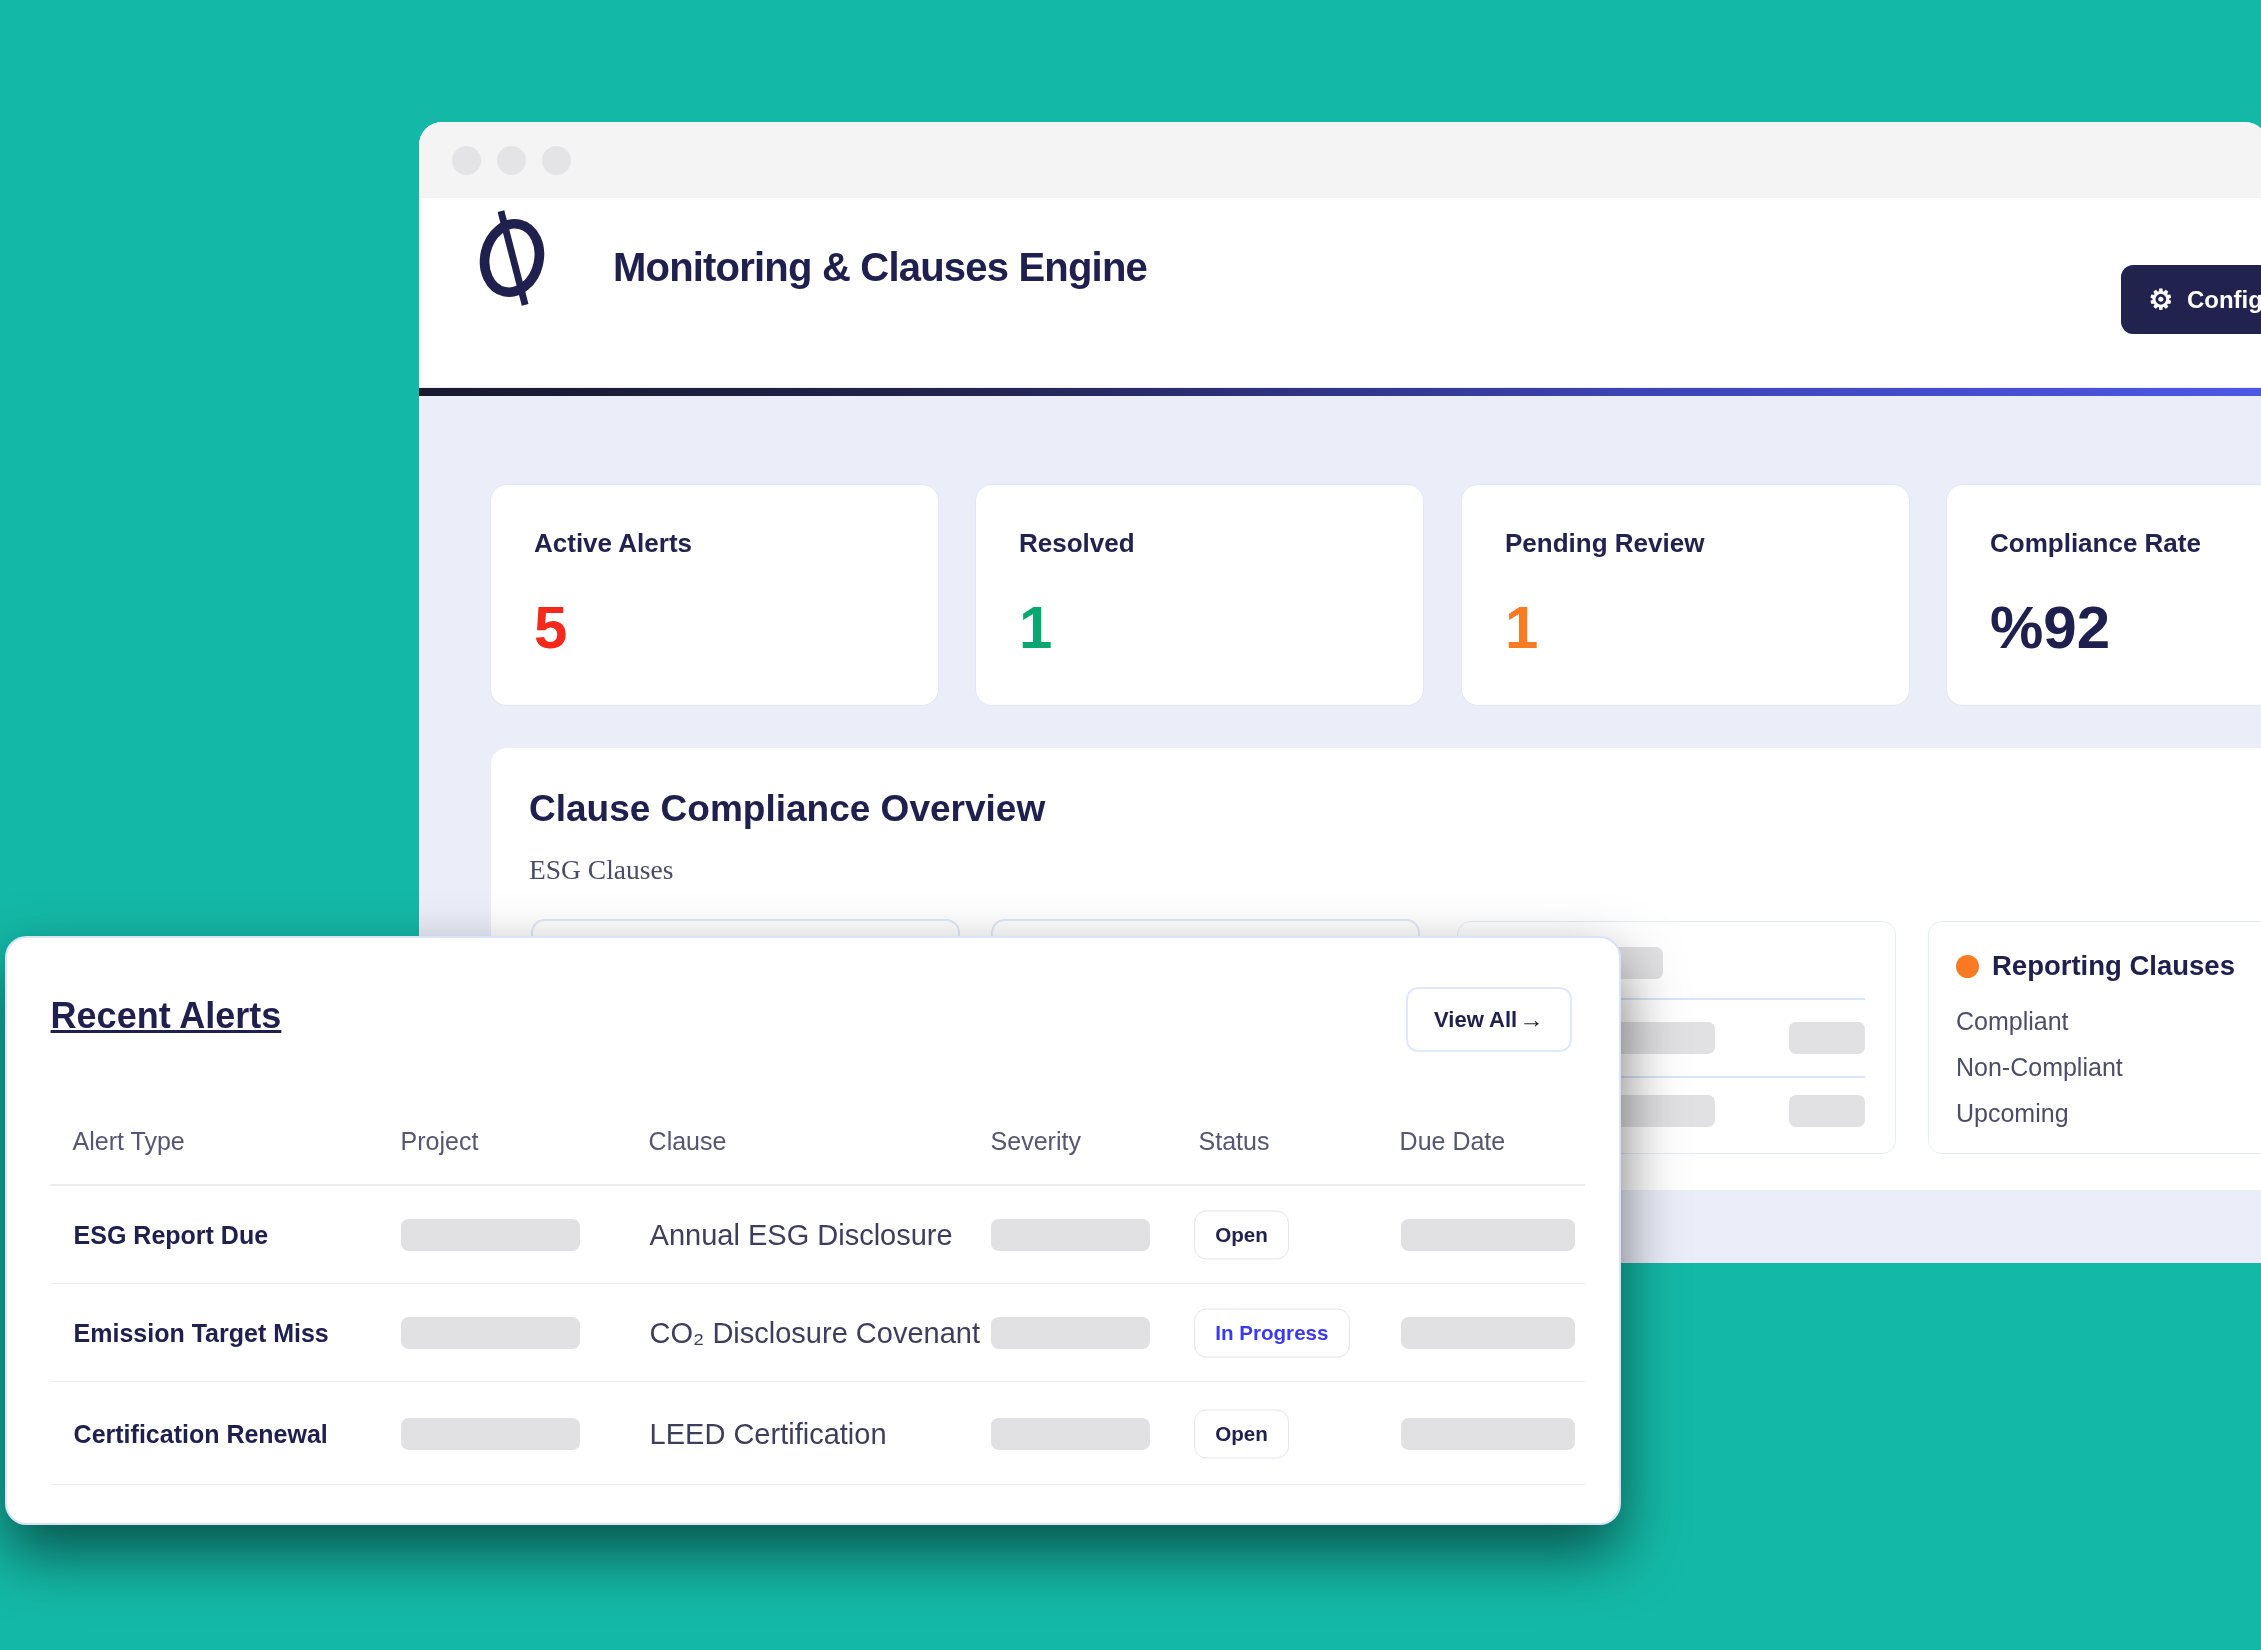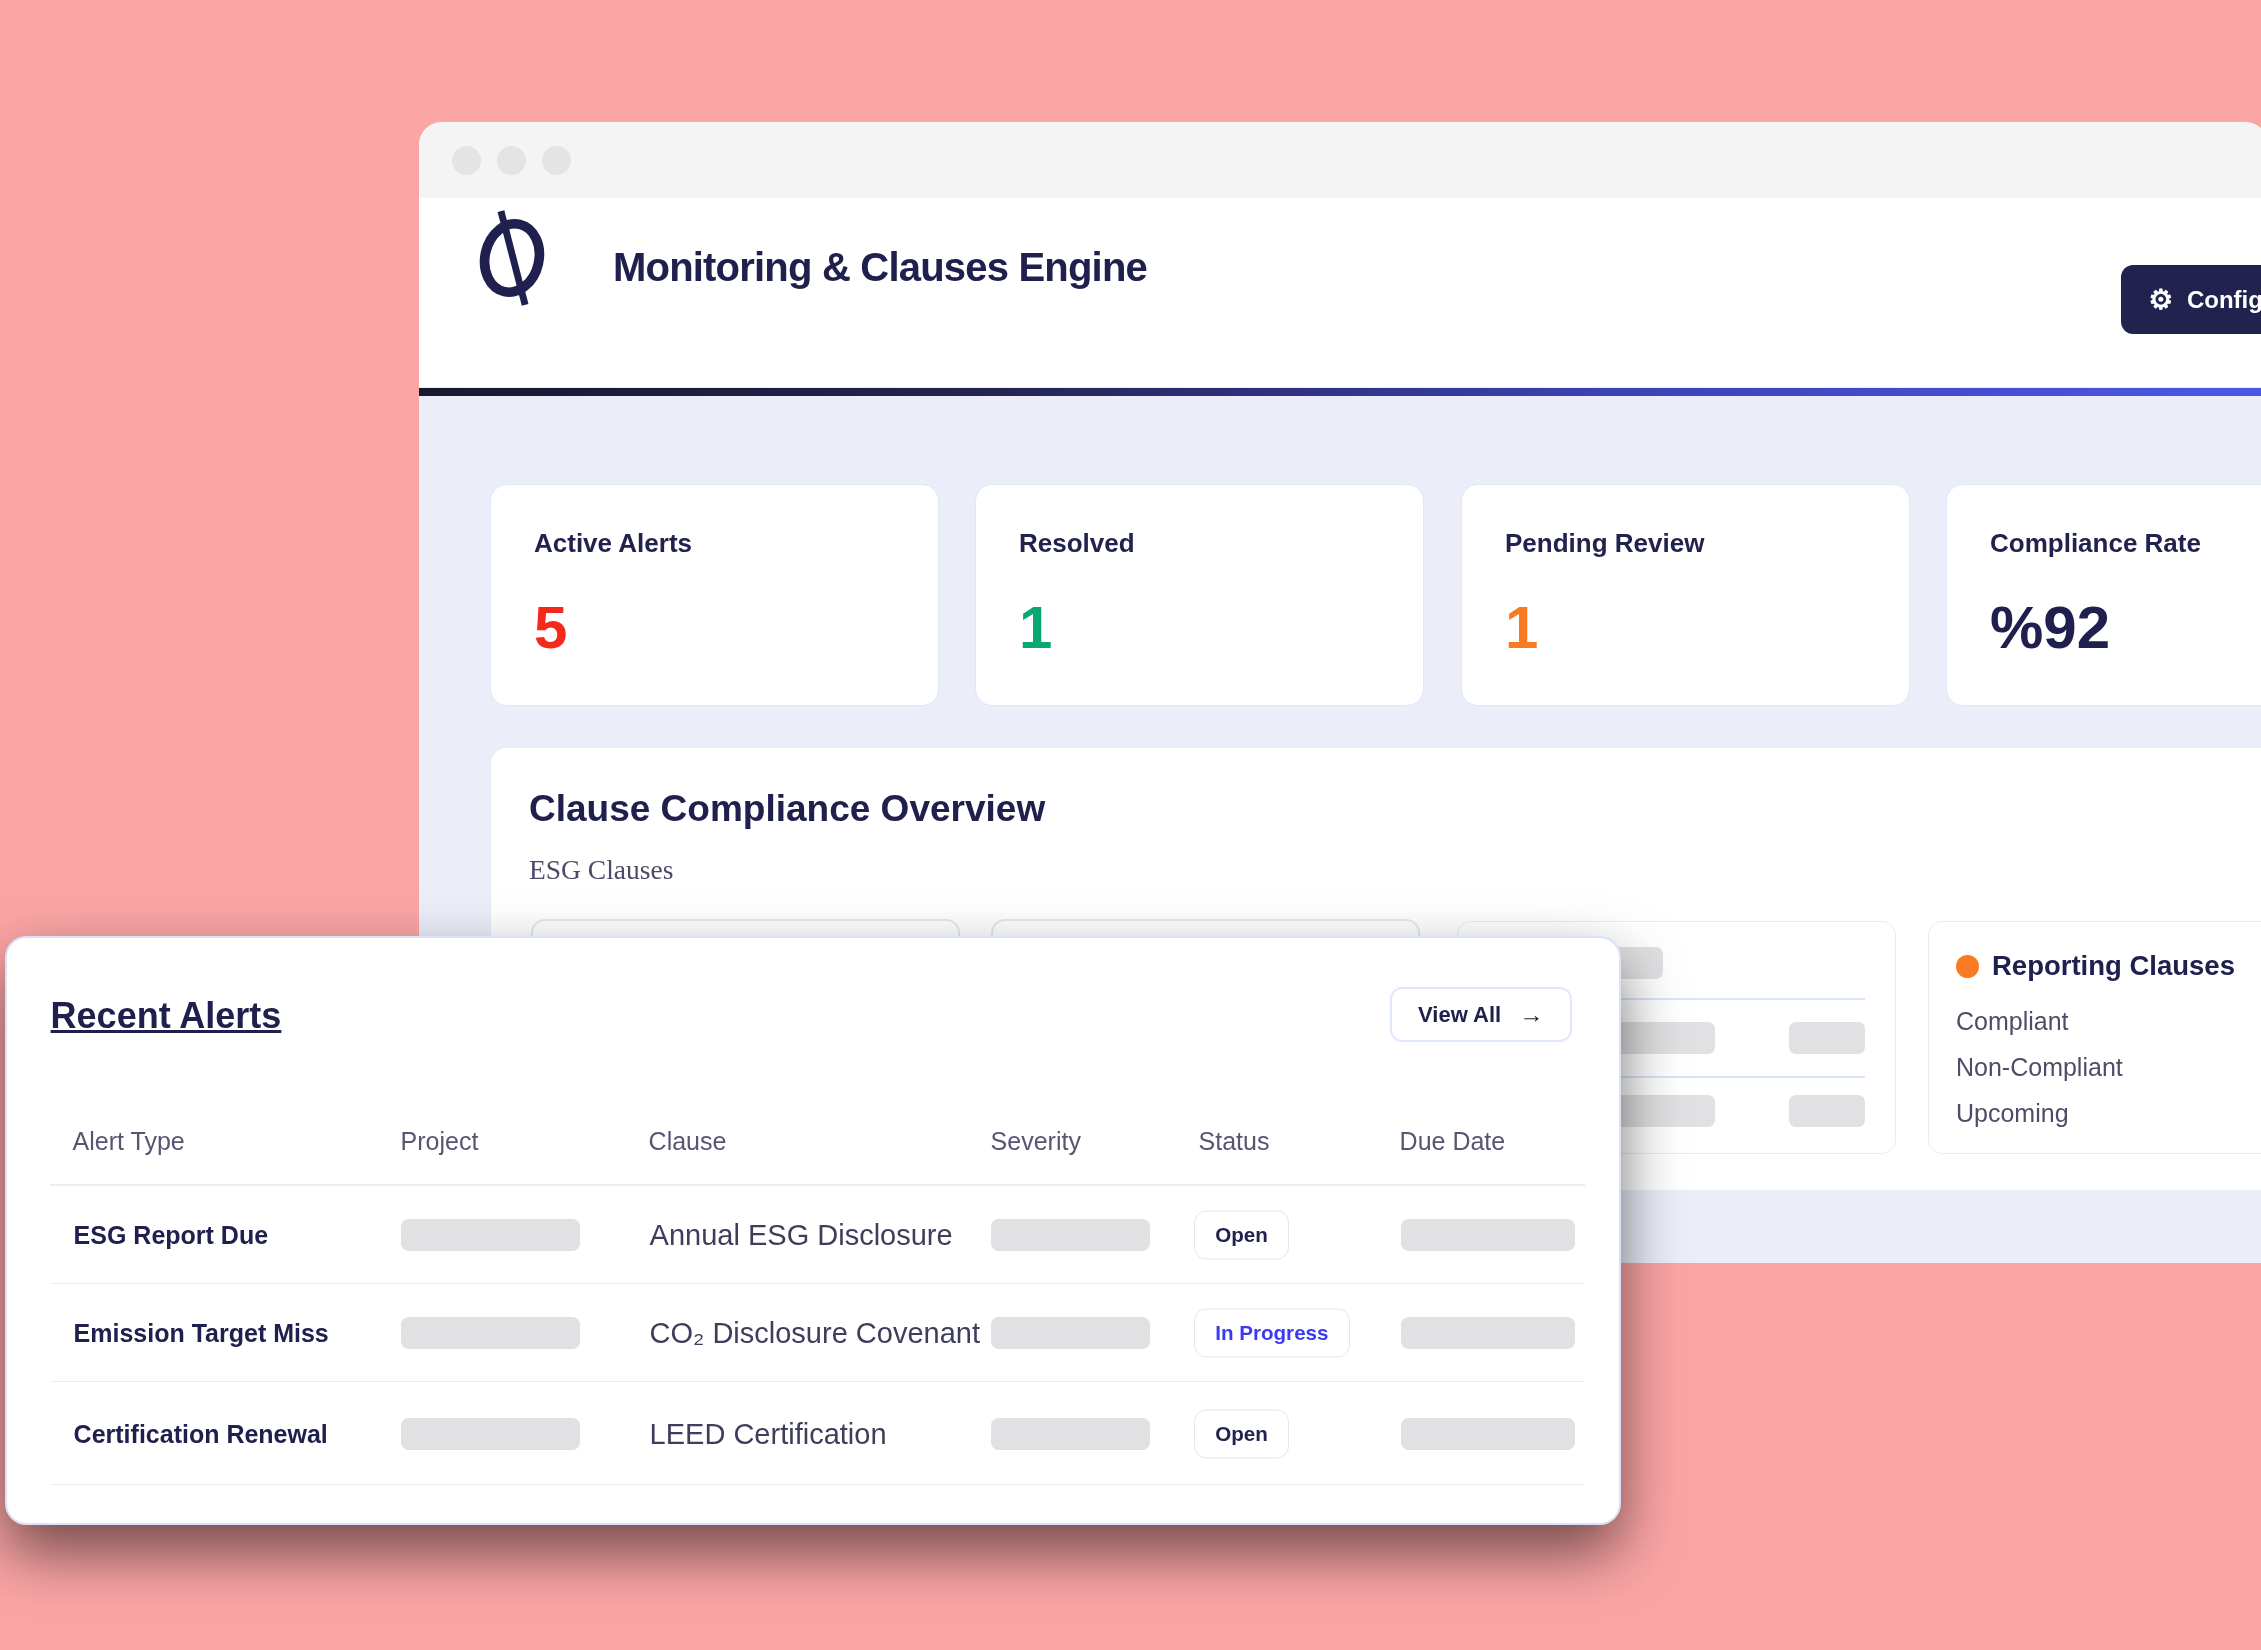--- a/index.html
+++ b/index.html
@@ -1,16 +1,16 @@
 <!DOCTYPE html>
 <html style="font-size:12.2px"><head>
 <meta charset="utf-8">
 <style>
   html,body{margin:0;padding:0;background:#000;}
-  .page{position:relative;width:2261px;height:1650px;background:#fca5a5;overflow:hidden;
+  .page{position:relative;width:2261px;height:1650px;background:#14b8a6;overflow:hidden;
         font-family:"Liberation Sans", sans-serif;}
 
   
   .window{position:absolute;left:419px;top:122px;width:1849px;height:1141px;
           background:#ebeef9;border-radius:23px 23px 0 0;overflow:hidden;}
   .titlebar{position:absolute;left:0;top:0;width:100%;height:76px;background:#f4f4f5;}
   .dot{position:absolute;top:24px;width:29px;height:29px;border-radius:50%;background:#e4e4e6;}
   .dot.d1{left:33px}.dot.d2{left:78px}.dot.d3{left:123px}
 
   .appheader{position:absolute;left:0;top:76px;width:100%;height:189px;background:#ffffff;}
@@ -58,21 +58,21 @@
   .legend-dot{position:absolute;left:1956px;top:955px;width:23px;height:23px;border-radius:50%;z-index:6;}
   .legend-title{position:absolute;left:1992px;top:950px;font-size:27.5px;font-weight:700;color:#20204e;z-index:6;}
   .legend-item{position:absolute;left:1956px;font-size:25px;color:#4d4d68;z-index:6;}
   .li1{top:1007px}.li2{top:1053px}.li3{top:1099px}
 
   
   .overlay{position:absolute;left:4.6px;top:936px;width:1616px;height:589px;background:#fff;
            border:2.3px solid #d8e3f9;border-radius:21.4px;box-sizing:border-box;z-index:50;
            box-shadow:0 27.5px 61px rgba(0,0,0,0.55);}
   .ra-title{position:absolute;left:44px;top:57px;font-size:36px;font-weight:700;color:#20204e;text-decoration:underline;}
-  .viewall-btn{position:absolute;right:47px;top:49px;height:55px;display:flex;align-items:center;gap:18px;
+  .viewall-btn{position:absolute;right:47px;top:49px;height:65px;display:flex;align-items:center;gap:2px;
                background:#fff;border:2.3px solid #dfe8fd;border-radius:12.2px;padding:0 26px;
                font-size:22px;font-weight:700;color:#20204e;cursor:pointer;
                font-family:"Liberation Sans", sans-serif;}
   .viewall-arrow{font-size:24.4px;font-weight:400;color:#1a1a2e;}
   .col-h{position:absolute;top:189px;font-size:25px;color:#565672;}
   .ch1{left:66px}.ch2{left:394px}.ch3{left:642px}.ch4{left:984px}.ch5{left:1192px}.ch6{left:1393px}
   .head-div{position:absolute;left:43px;right:34px;top:246px;height:1.5px;background:#ededf0;}
   .t-row{position:absolute;left:43px;right:34px;height:97px;border-bottom:1.5px solid #ededf0;}
   .r1{top:248px}.r2{top:346px}.r3{top:445px;height:101px;}
   .cell{position:absolute;top:50%;transform:translateY(-50%);}

